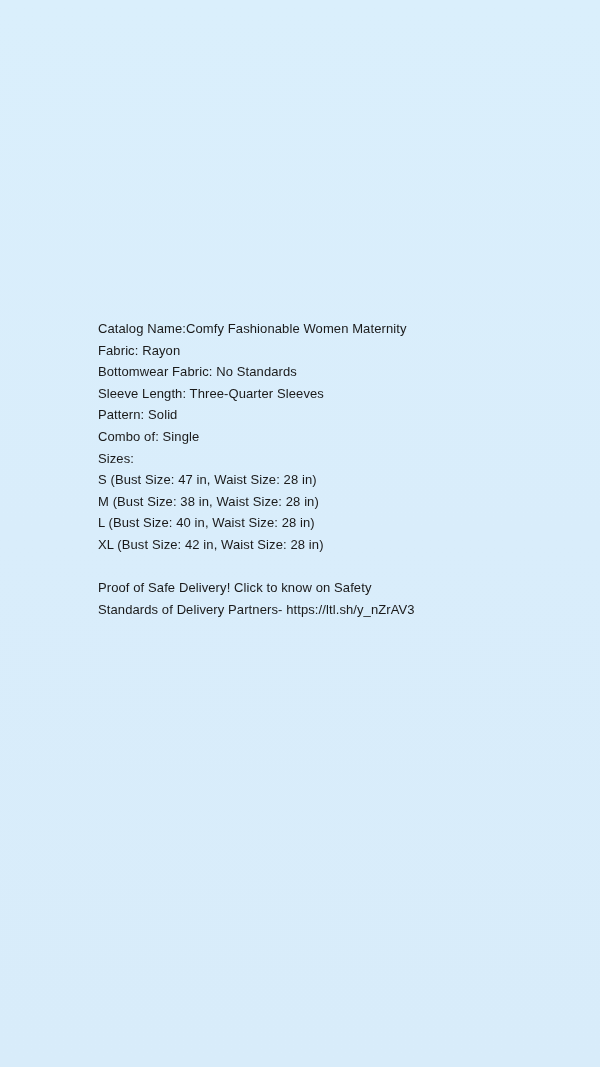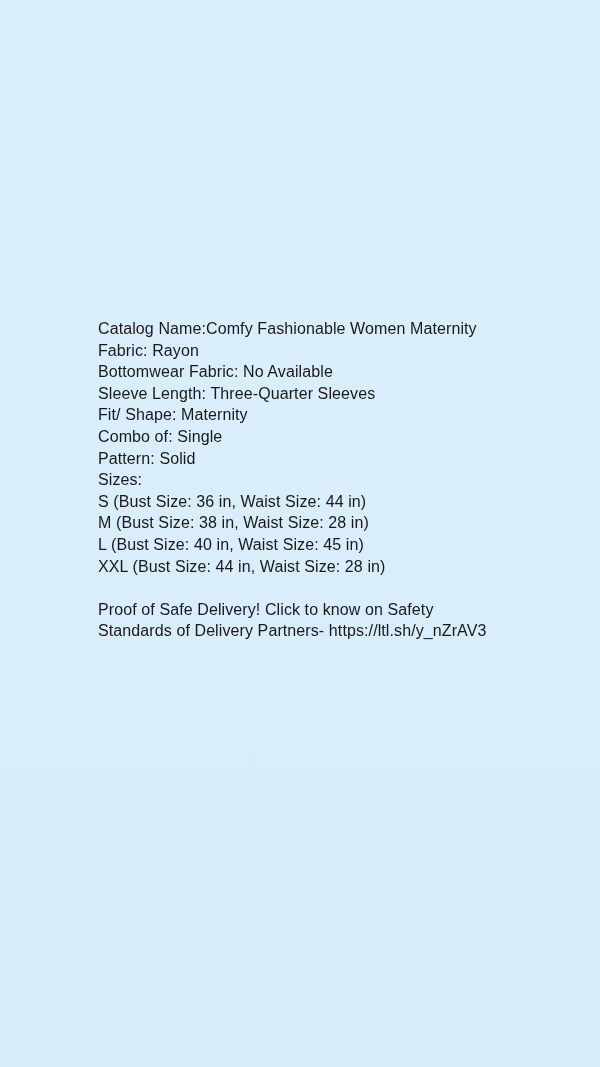--- a/index.html
+++ b/index.html
@@ -21,21 +21,21 @@
     box-sizing: border-box;
     overflow: hidden;
   }
   .content {
     position: absolute;
     left: 98px;
     top: 318px;
     width: 470px;
   }
   .line {
-    font-size: 16px;
+    font-size: 13px;
     line-height: 21.6px;
     color: #1a1a1a;
     letter-spacing: 0.1px;
     white-space: pre-wrap;
   }
   .spacer {
     height: 21.6px;
   }
   .block {
     margin: 0;
@@ -47,33 +47,32 @@
 
 <div class="page">
   <div class="content">
 
     <div class="block">
       <div class="line">Catalog Name:Comfy Fashionable Women Maternity</div>
     </div>
 
     <div class="block">
       <div class="line">Fabric: Rayon</div>
-      <div class="line">Bottomwear Fabric: No Available</div>
+      <div class="line">Bottomwear Fabric: No Standards</div>
       <div class="line">Sleeve Length: Three-Quarter Sleeves</div>
-      <div class="line">Fit/ Shape: Maternity</div>
+      <div class="line">Pattern: Solid</div>
       <div class="line">Combo of: Single</div>
-      <div class="line">Pattern: Solid</div>
     </div>
 
     <div class="block">
       <div class="line">Sizes:</div>
-      <div class="line">S (Bust Size: 36 in, Waist Size: 44 in)</div>
+      <div class="line">S (Bust Size: 47 in, Waist Size: 28 in)</div>
       <div class="line">M (Bust Size: 38 in, Waist Size: 28 in)</div>
-      <div class="line">L (Bust Size: 40 in, Waist Size: 45 in)</div>
-      <div class="line">XXL (Bust Size: 44 in, Waist Size: 28 in)</div>
+      <div class="line">L (Bust Size: 40 in, Waist Size: 28 in)</div>
+      <div class="line">XL (Bust Size: 42 in, Waist Size: 28 in)</div>
     </div>
 
     <div class="spacer"></div>
 
     <div class="block">
       <div class="line">Proof of Safe Delivery! Click to know on Safety</div>
       <div class="line">Standards of Delivery Partners- https://ltl.sh/y_nZrAV3</div>
     </div>
 
   </div>

